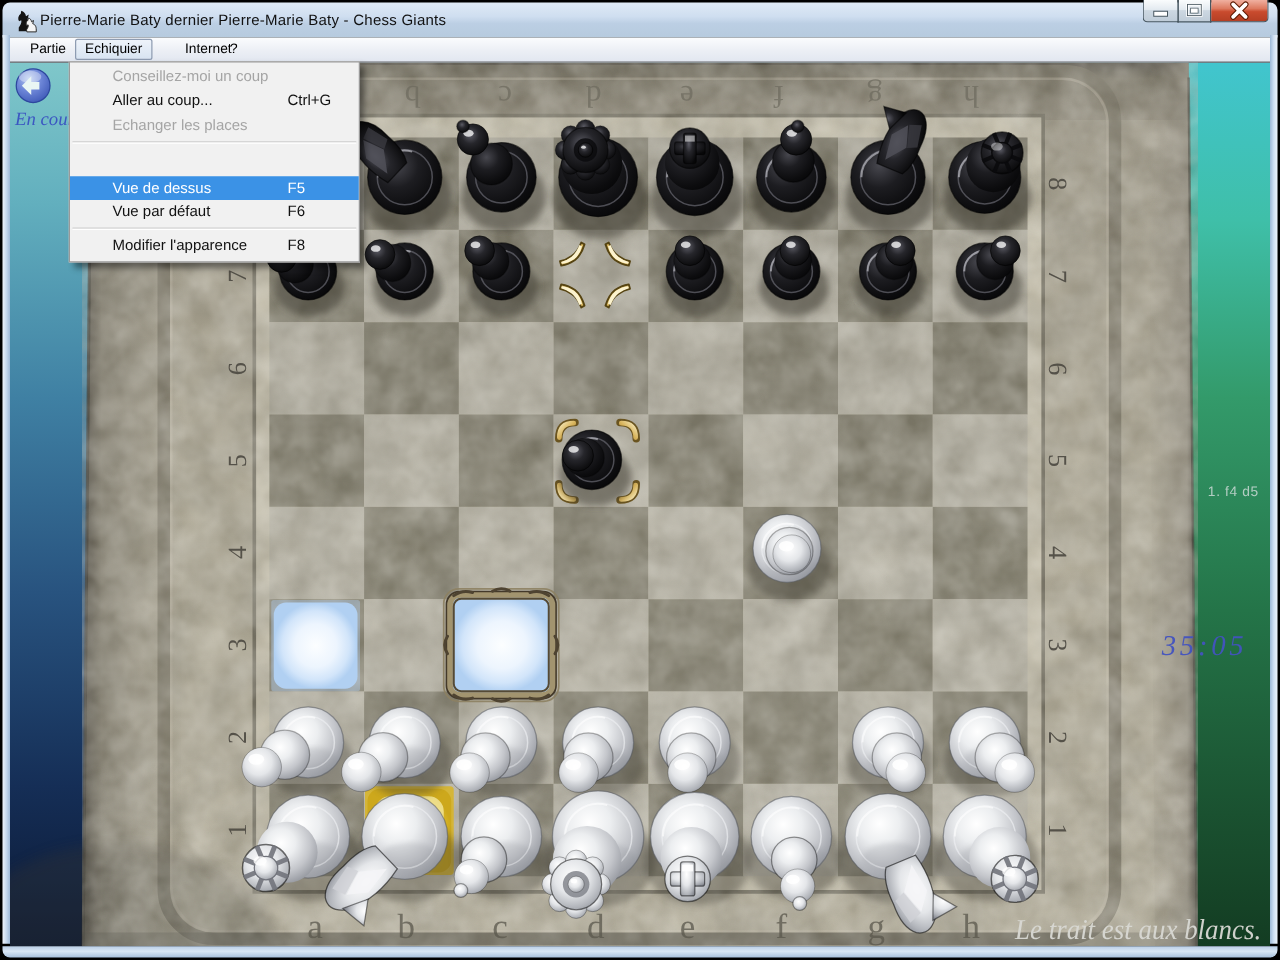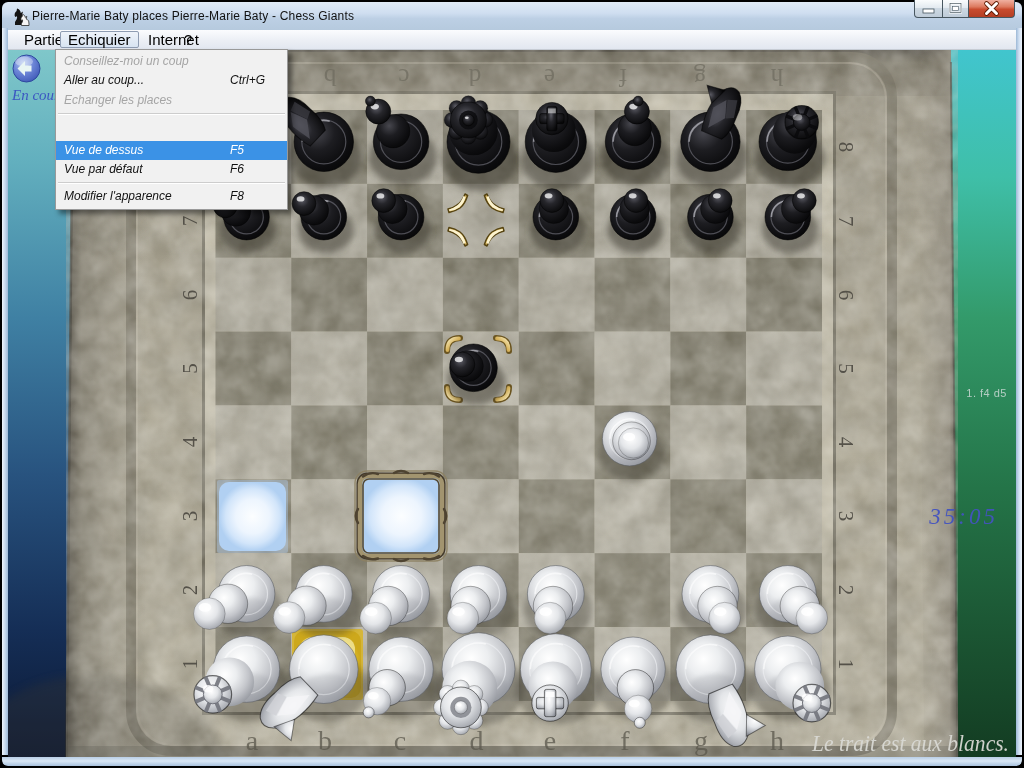--- a/index.html
+++ b/index.html
@@ -5,33 +5,33 @@
 .win{position:absolute;left:0;top:0;width:1024px;height:768px;border-radius:8px;overflow:hidden;background:#000;}
 .titlebar{position:absolute;left:2px;top:2px;width:1020px;height:28px;border-radius:6px 6px 0 0;
  background:linear-gradient(#dfeaf6 0%,#cfdef0 40%,#bccfe4 60%,#b6cade 100%);}
 .titlebar .tx{position:absolute;left:30px;top:7px;font-size:12px;color:#111;letter-spacing:0.2px;}
 .ticon{position:absolute;left:9px;top:4px;width:20px;height:21px;}
 .sideL{position:absolute;left:2px;top:28px;width:6px;height:727px;background:linear-gradient(90deg,#eef4fb,#c4d7ec 55%,#9db8d6);}
 .sideR{position:absolute;left:1016px;top:28px;width:6px;height:727px;background:linear-gradient(90deg,#9db8d6,#cfdff2 50%,#eef4fb);}
 .botB{position:absolute;left:2px;top:757px;width:1020px;height:9px;background:linear-gradient(#b9cee6,#d9e7f5 45%,#a9c2de);border-radius:0 0 6px 6px;}
 .menubar{position:absolute;left:8px;top:30px;width:1008px;height:20px;
  background:linear-gradient(#fbfcfe,#eceff5 55%,#e2e7f0);border-bottom:1px solid #c7ccd4;box-sizing:border-box;}
-.mi{position:absolute;top:1px;height:17px;line-height:17px;font-size:15px;color:#000;padding:0 7px;}
+.mi{position:absolute;top:1px;height:17px;line-height:17px;font-size:11px;color:#000;padding:0 7px;}
 .mi.sel{background:linear-gradient(#eef3fa,#d8e4f2);border:1px solid #8e9cb2;border-radius:2px;top:1px;height:15px;line-height:15px;}
 .btns{position:absolute;left:914px;top:0;width:101px;height:19px;}
 .btn{position:absolute;top:0;height:18px;box-sizing:border-box;border:1px solid #47565f;border-top:none;
  background:linear-gradient(#fafcfd 0%,#e3eaf0 45%,#cdd8e2 50%,#bfccd8 100%);}
 .btn.mn{left:0;width:29px;border-radius:0 0 0 4px;}
 .btn.mx{left:28px;width:27px;}
 .btn.cl{left:54px;width:47px;border-radius:0 0 4px 0;
  background:linear-gradient(#f0b0a0 0%,#dd7a60 40%,#c94b2e 55%,#b43f24 100%);}
 .content{position:absolute;left:8px;top:50px;width:1008px;height:707px;}
 .menu{position:absolute;left:55px;top:49px;width:231px;background:#f1f1f1;border:1px solid #999;
  box-shadow:4px 4px 5px rgba(0,0,0,0.45);font-size:12px;color:#111;padding:2px 0;z-index:5;}
-.mr{position:relative;height:19.3px;line-height:19.3px;padding-left:8px;font-style:italic;}
+.mr{position:relative;height:19.3px;line-height:19.3px;padding-left:34px;}
 .mr .sc{position:absolute;left:174px;top:0;}
 .mr.gr{color:#a5a5a5;}
 .mr.hl{background:#3b92e6;color:#fff;margin-top:23px;}
 .sep{height:8px;position:relative;}
 .sep:after{content:"";position:absolute;left:2px;right:2px;top:3px;border-top:1px solid #cdcdcd;border-bottom:1px solid #fff;}
 </style></head><body>
 <div class="win">
  <div class="content"><svg width="1008" height="707" viewBox="8 50 1008 707">
         <defs>
 <linearGradient id="bgL" x1="0" y1="0" x2="0" y2="1">
@@ -658,21 +658,21 @@
         <circle cx="26.5" cy="68.5" r="13.5" fill="url(#backBtn)" stroke="#2d479e" stroke-width="1"></circle>
         <ellipse cx="24" cy="61.5" rx="9" ry="5" fill="#ffffff" opacity="0.35"></ellipse>
         <path d="M31.5,65.5 L31.5,71.5 L25,71.5 L25,76 L17.5,68.5 L25,61 L25,65.5 Z" fill="#e9f6f4"></path>
         <text x="12" y="100" font-family="Liberation Serif, serif" font-style="italic" font-size="15" fill="#3952c2" opacity="0.95">En cours</text>
       </svg></div>
  <div class="titlebar">
   <svg class="ticon" viewBox="0 0 20 21">
     <path d="M4,19 L15,19 L15,17 C15,12 13.5,10.5 11,9.5 L12,5.5 L9.8,7 C9.5,4.5 8,3 6,2.5 L5.6,5 C3.6,6.5 3,9 4.2,11 L6,10.2 C6.6,12.2 5.2,14 4,16 Z" fill="#141414"></path>
     <path d="M10.5,19.5 L18,19.5 L18,18 C18,14.5 16.8,13.6 15.2,13 L15.8,10.4 L14.2,11.4 C14,9.7 13,8.7 11.6,8.4 L11.3,10.2 C9.9,11.3 9.5,13 10.3,14.4 L11.5,13.9 C11.9,15.3 11,16.5 10.2,17.9 Z" fill="#f5f5f5" stroke="#2a2a2a" stroke-width="0.8"></path>
   </svg>
-  <div class="tx">Pierre-Marie Baty places Pierre-Marie Baty - Chess Giants</div>
+  <div class="tx">Pierre-Marie Baty dernier Pierre-Marie Baty - Chess Giants</div>
  </div>
  <div class="sideL"></div>
     <div class="sideR"></div>
     <div class="botB"></div>
  <div class="btns">
   <div class="btn mn"><svg width="27" height="17" viewBox="0 0 27 17">
           <rect x="8" y="9" width="11" height="4" fill="#fff" stroke="#47565f" stroke-width="0.8"></rect>
         </svg></div>
   <div class="btn mx"><svg width="25" height="17" viewBox="0 0 25 17">
           <rect x="7" y="3.5" width="11" height="9" fill="none" stroke="#fff" stroke-width="2"></rect>

